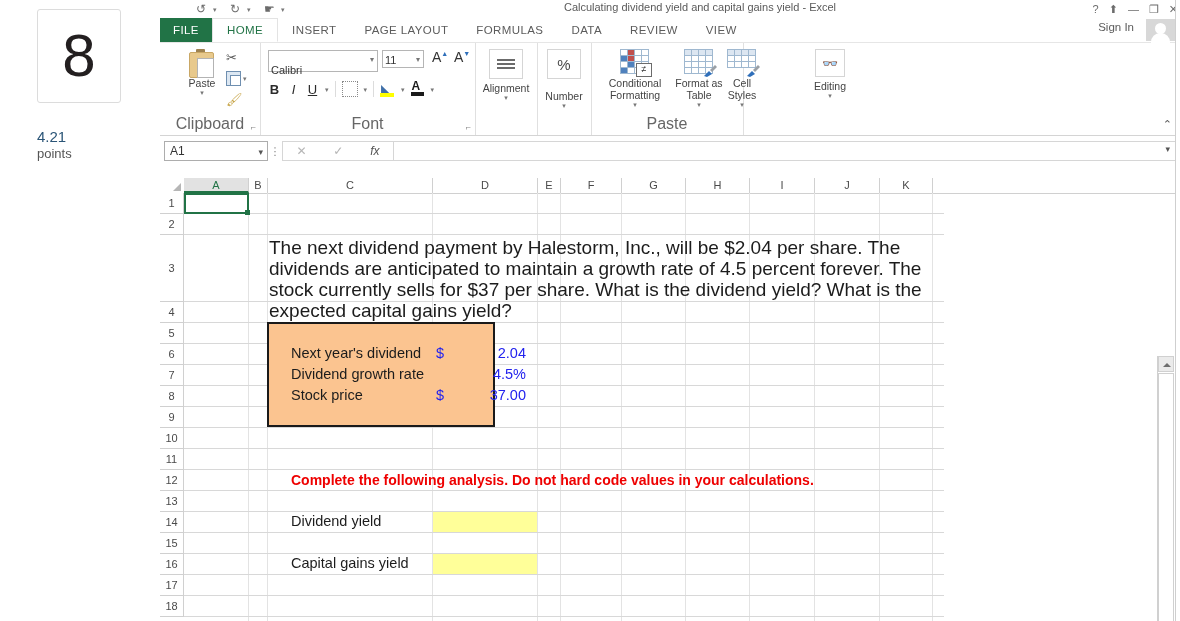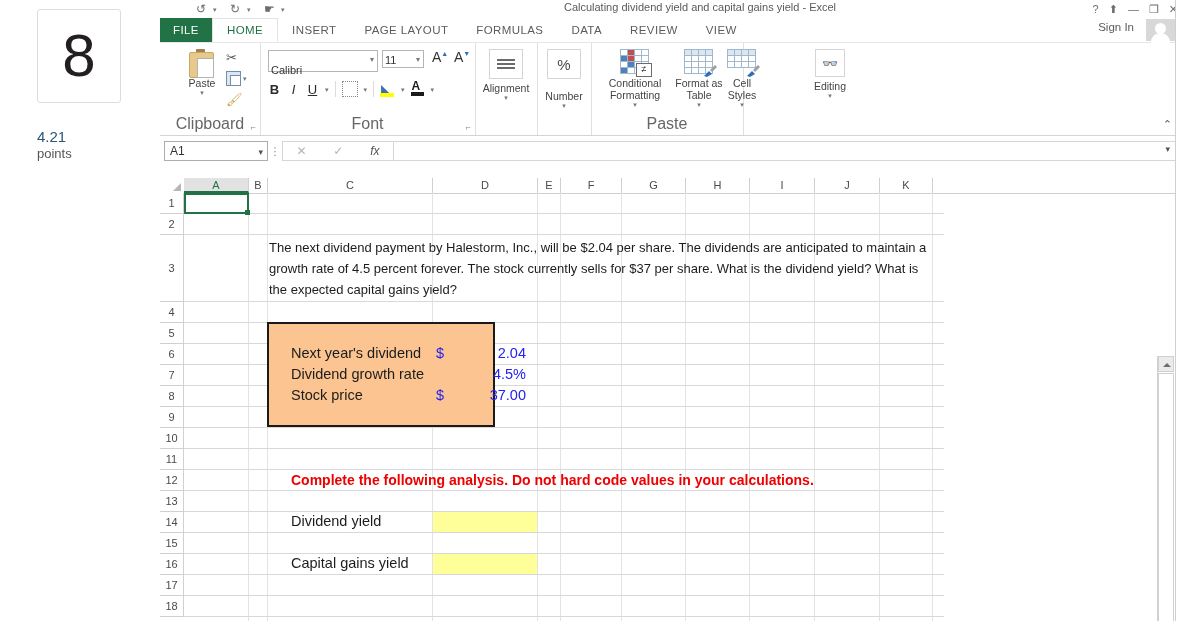--- a/index.html
+++ b/index.html
@@ -145,21 +145,21 @@
   .rh{height:21px;line-height:21px;text-align:center;font-size:11px;color:#4a4a4a;border-bottom:1px solid #d0d0d0;border-right:1px solid #d0d0d0;box-sizing:border-box;background:#fff;}
   .rh.tall{height:67px;line-height:67px;}
 
   .cells{position:absolute;left:24px;top:15px;width:760px;}
   .gridline-v{position:absolute;top:0;width:1px;background:#e3e3e3;}
   .gridline-h{position:absolute;left:0;width:100%;height:1px;background:#d8d8d8;}
 
   .selcell{position:absolute;border:2px solid #217346;box-sizing:border-box;}
   .selcell:after{content:"";position:absolute;right:-3px;bottom:-3px;width:5px;height:5px;background:#217346;}
 
-  .qtext{position:absolute;font-size:13px;color:#1c1c1c;line-height:21px;}
+  .qtext{position:absolute;font-size:19px;color:#1c1c1c;line-height:21px;}
   .orangebox{position:absolute;background:#fbc490;border:2px solid #1a1a1a;box-sizing:border-box;}
   .obrow{position:absolute;font-size:14.5px;color:#1c1c1c;white-space:nowrap;}
   .obval{position:absolute;font-size:14.5px;color:#2222ee;}
   .obdollar{position:absolute;font-size:14.5px;color:#2222ee;}
   .redtext{position:absolute;font-size:14px;color:#ee0000;font-weight:bold;white-space:nowrap;}
   .lbl{position:absolute;font-size:14.5px;color:#1c1c1c;}
   .yellow{position:absolute;background:#ffff99;}
 
   
   .vscroll{position:absolute;right:6px;top:178px;width:16px;height:443px;background:#fff;border-left:1px solid #d0d0d0;}

